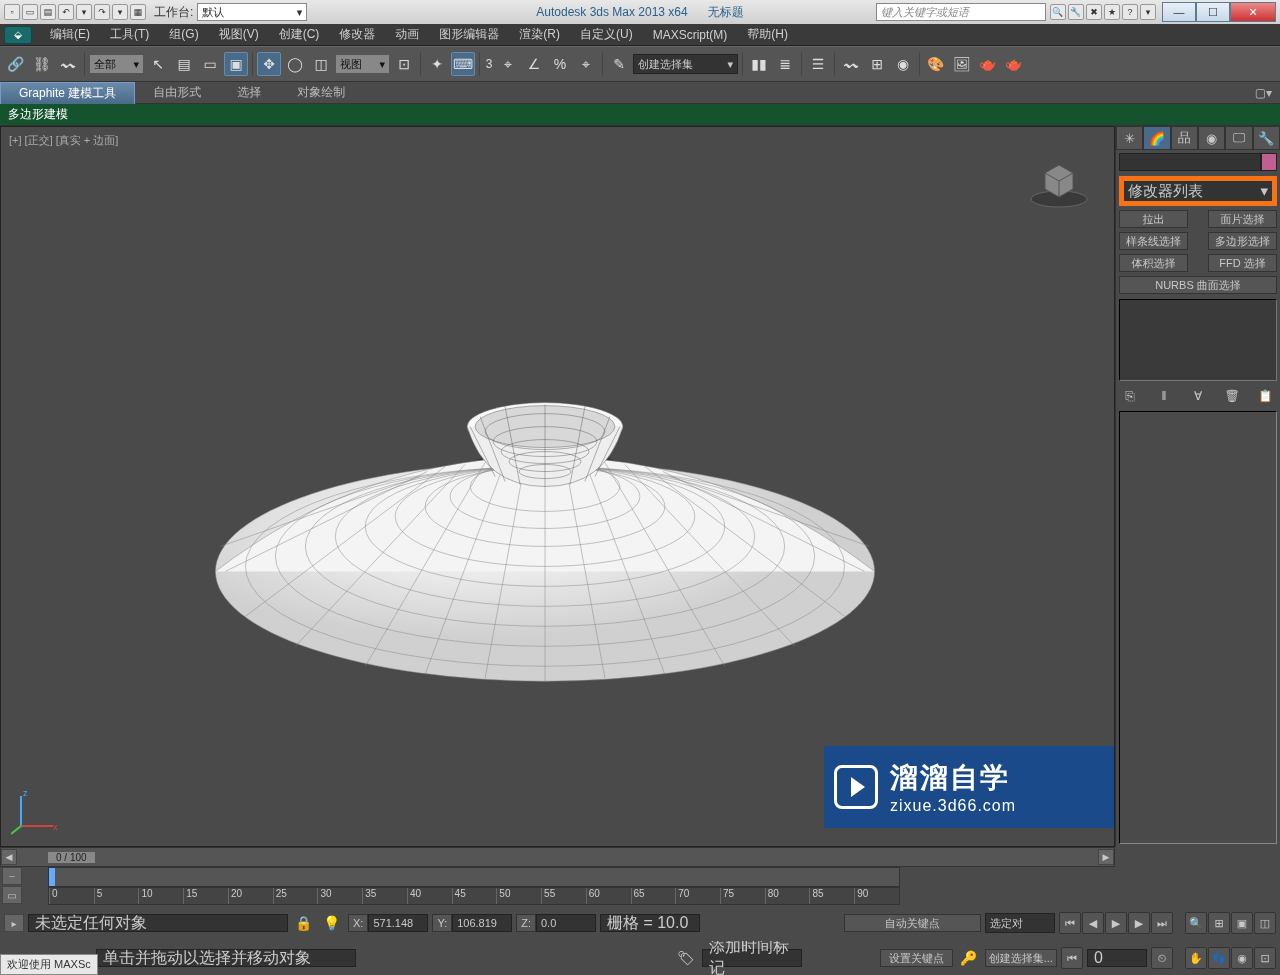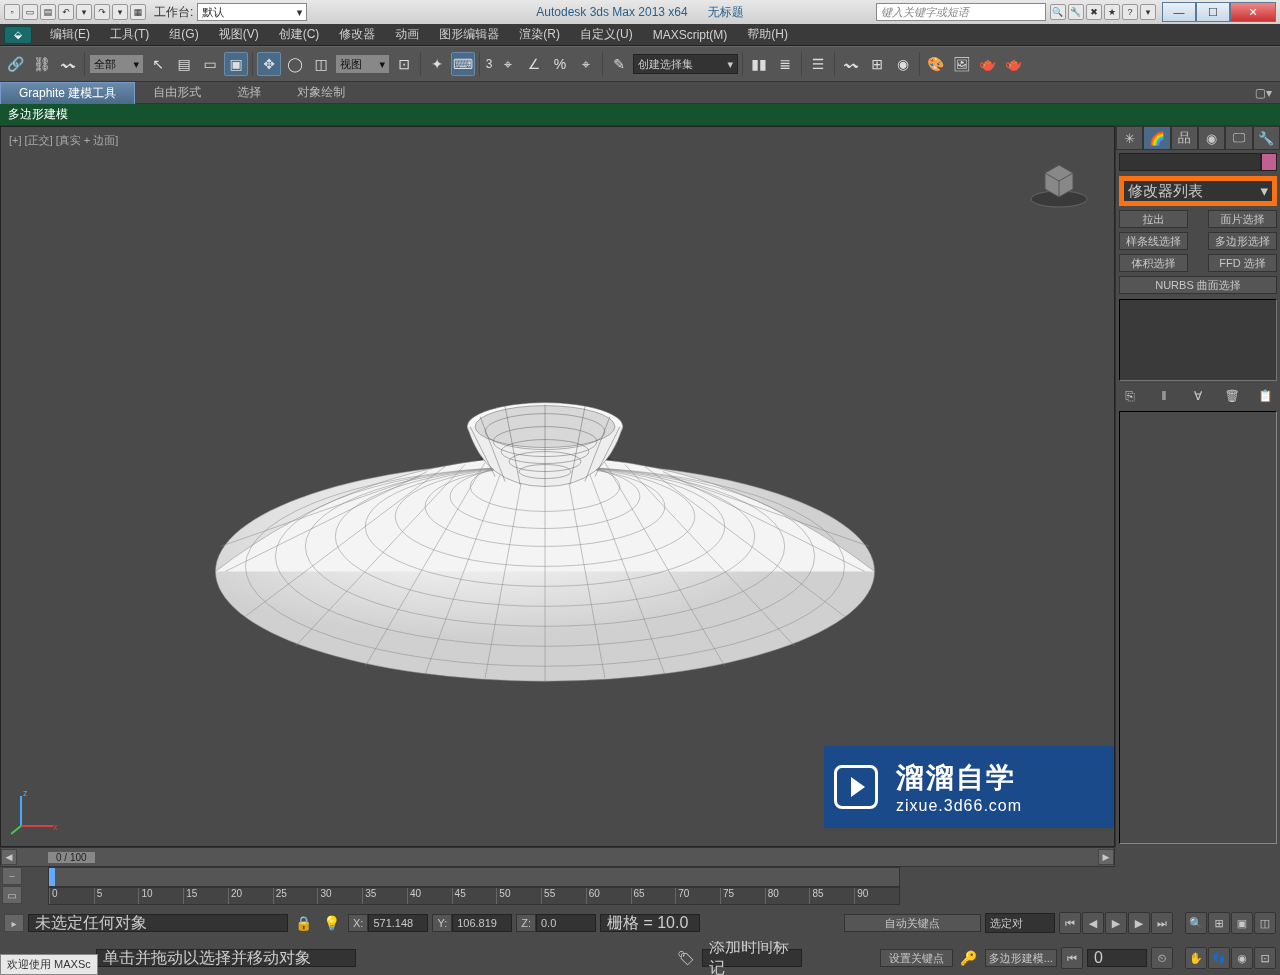--- a/index.html
+++ b/index.html
@@ -30,21 +30,21 @@
 
 .ribbon-tabs { height:22px; background:#4a4a4a; display:flex; align-items:center; border-bottom:1px solid #333; }
 .ribbon-tab { padding:8px 18px; height:22px; display:flex; align-items:center; color:#bbb; font-size:12px; }
 .ribbon-tab.active { background:linear-gradient(#6a8aaa,#4a6a8a); color:#fff; border:1px solid #7a9aca; border-bottom:none; }
 .ribbon-content { height:22px; background:#14532d; border-bottom:1px solid #333; display:flex; align-items:center; padding:0 8px; color:#fff; font-size:12px; }
 
 .viewport-area { position:absolute; top:126px; left:0; right:165px; bottom:128px; background:#4a4a4a; border:1px solid #222; }
 .viewport-label { position:absolute; top:6px; left:8px; color:#aaa; font-size:11px; }
 .viewcube { position:absolute; top:20px; right:20px; width:70px; height:70px; }
 .axis-gizmo { position:absolute; bottom:10px; left:10px; }
-.watermark { position:absolute; right:0; bottom:18px; width:290px; height:82px; background:#1a4a8a; display:flex; align-items:center; padding:0 10px; gap:18px; }
+.watermark { position:absolute; right:0; bottom:18px; width:290px; height:82px; background:#1a4a8a; display:flex; align-items:center; padding:0 10px; gap:12px; }
 .watermark .play { width:44px; height:44px; border:3px solid #fff; border-radius:8px; display:flex; align-items:center; justify-content:center; }
 .watermark .play::after { content:''; border-left:14px solid #fff; border-top:10px solid transparent; border-bottom:10px solid transparent; margin-left:4px; }
 .watermark .wm-text { color:#fff; }
 .watermark .wm-text .big { font-size:28px; font-weight:bold; letter-spacing:2px; }
 .watermark .wm-text .small { font-size:16px; letter-spacing:1px; }
 
 .timescroll { position:absolute; left:0; right:165px; bottom:108px; height:20px; background:#555; border:1px solid #333; display:flex; align-items:center; }
 .timescroll .arrow { width:16px; height:16px; background:#666; border:1px solid #444; font-size:9px; display:flex; align-items:center; justify-content:center; }
 .timescroll .frame-ind { margin-left:30px; padding:0 8px; background:#888; color:#222; font-size:10px; border:1px solid #555; }
 
@@ -374,21 +374,21 @@
   <div class="status-row2">
     <div class="welcome-tab">欢迎使用  MAXSc</div>
     <div style="width:88px"></div>
     <div class="status-field" style="width:260px">单击并拖动以选择并移动对象</div>
     <div style="width:310px"></div>
     <div class="tb-icon">🏷</div>
     <div class="status-field" style="width:100px">添加时间标记</div>
     <div style="flex:1"></div>
     <div class="cmd-btn" style="width:70px">设置关键点</div>
     <div class="tb-icon">🔑</div>
-    <div class="cmd-btn" style="width:90px">多边形建模...</div>
+    <div class="cmd-btn" style="width:90px">创建选择集...</div>
     <div class="trans-btn">⏮</div>
     <div class="status-field" style="width:30px">0</div>
     <div class="trans-btn">⏲</div>
     <div class="trans-btns" style="margin-left:8px">
       <div class="trans-btn">✋</div>
       <div class="trans-btn">👣</div>
       <div class="trans-btn">◉</div>
       <div class="trans-btn">⊡</div>
     </div>
   </div>

